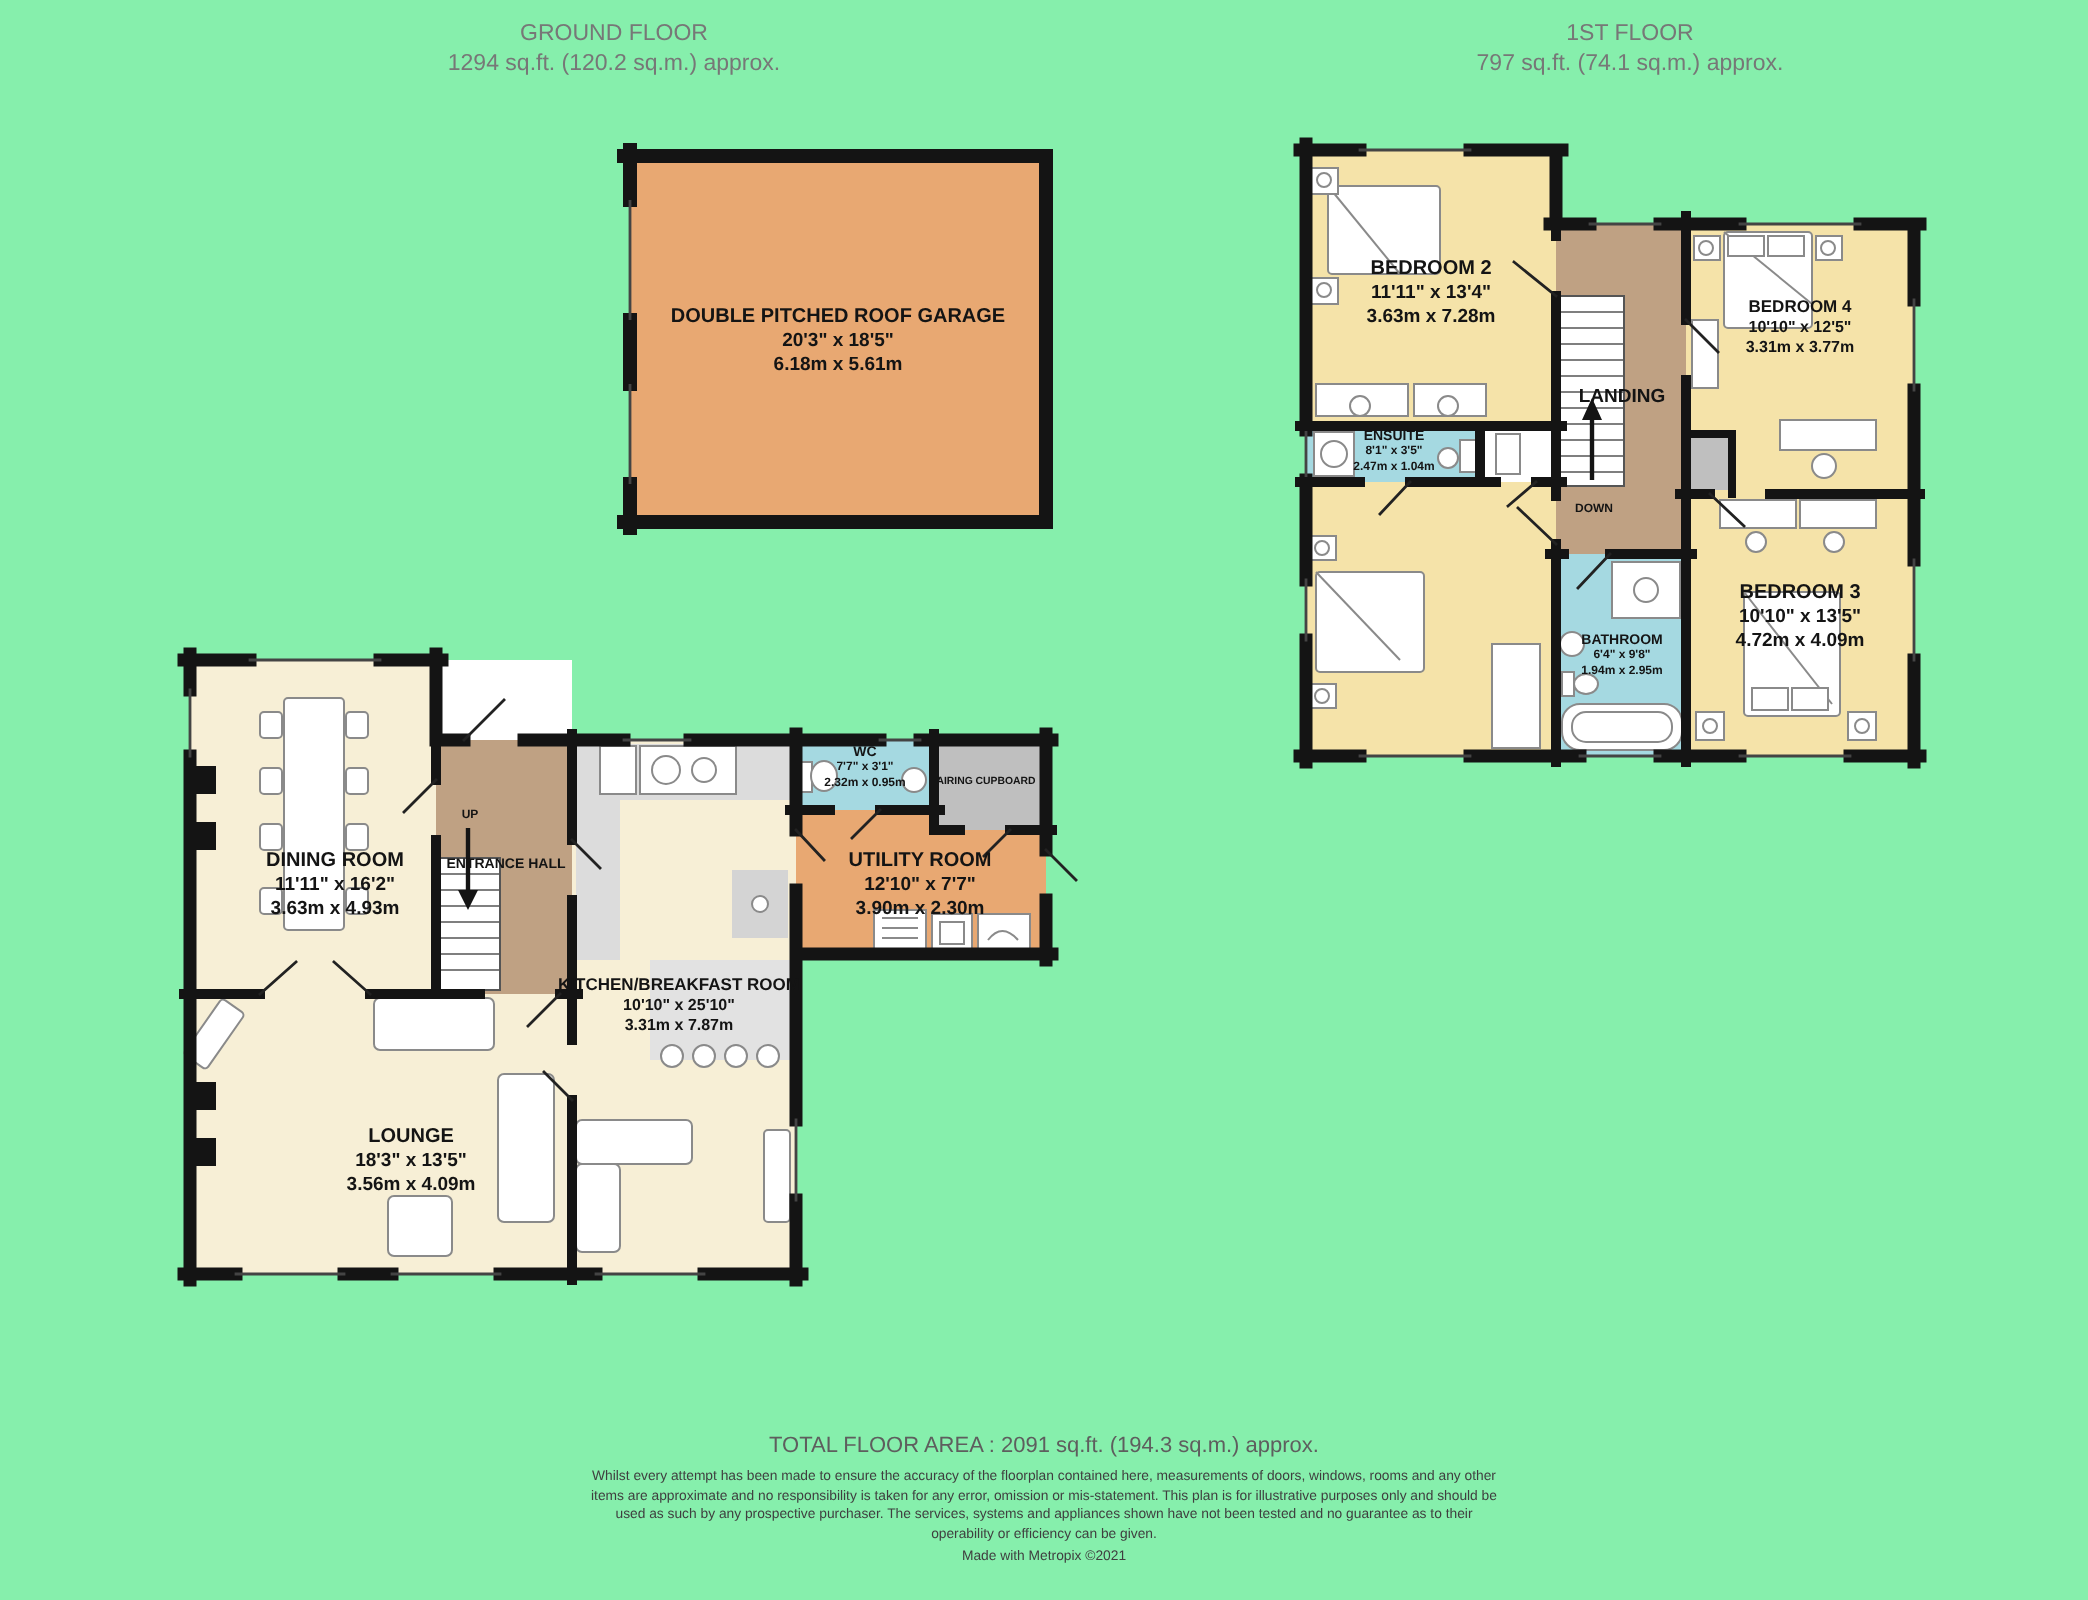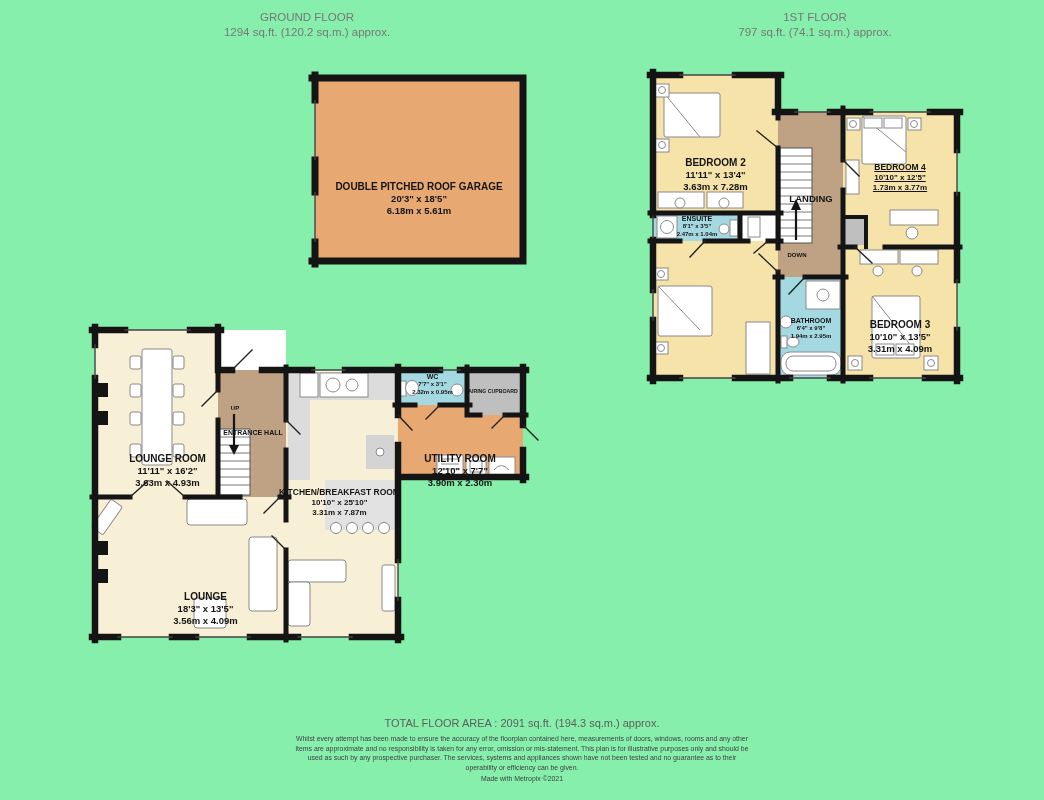--- a/index.html
+++ b/index.html
@@ -2,21 +2,21 @@
 <html><head>
 <meta charset="utf-8">
 <style>
   html,body{margin:0;padding:0;background:#ffffff;}
   .canvas{position:relative;width:1044px;height:800px;background:#86efac;overflow:hidden;
           font-family:"Liberation Sans", sans-serif;}
   .plan-svg{position:absolute;left:0;top:0;width:1044px;height:800px;}
   .floor-header{position:absolute;text-align:center;color:#777777;font-size:11.5px;line-height:1.3;}
   .rlabel{position:absolute;text-align:center;font-weight:700;color:#141414;line-height:1.3;z-index:5;}
   .rlabel span{display:block;white-space:nowrap;}
-  .lg .rname{font-size:10px;margin-top:28px;}   .lg .rdim{font-size:9.5px;}
+  .lg .rname{font-size:10px;}   .lg .rdim{font-size:9.5px;}
   .md .rname{font-size:8.5px;}  .md .rdim{font-size:8px;}
   .sm .rname{font-size:7px;}    .sm .rdim{font-size:6px;}
   .xs .rname{font-size:5.2px;}
   .tinytxt{position:absolute;font-weight:700;color:#141414;text-align:center;z-index:6;}
   .footer-total{position:absolute;left:0;top:717px;width:1044px;text-align:center;
                 color:#5e5e5e;font-size:11px;}
   .footer-disclaimer{position:absolute;left:292px;top:734px;width:460px;text-align:center;
                 color:#3f3f3f;font-size:6.9px;line-height:1.4;}
   .footer-credit{display:block;margin-top:1px;}
 </style>
@@ -246,21 +246,21 @@
     </g>
   </svg>
 
   <div class="rlabel lg" style="left:309px;top:152px;width:220px;">
     <span class="rname">DOUBLE PITCHED ROOF GARAGE</span>
     <span class="rdim">20'3" x 18'5"</span>
     <span class="rdim">6.18m x 5.61m</span>
   </div>
 
   <div class="rlabel lg" style="left:105px;top:424px;width:125px;">
-    <span class="rname">LOUNGE ROOM</span>
+    <span class="rname">DINING ROOM</span>
     <span class="rdim">11'11" x 16'2"</span>
     <span class="rdim">3.63m x 4.93m</span>
   </div>
 
   <div class="rlabel sm" style="left:212px;top:428px;width:82px;">
     <span class="rname">ENTRANCE HALL</span>
   </div>
   <div class="tinytxt" style="left:224px;top:405px;width:22px;font-size:6px;">UP</div>
 
   <div class="rlabel lg" style="left:143px;top:562px;width:125px;">
@@ -290,24 +290,24 @@
     <span class="rdim">12'10" x 7'7"</span>
     <span class="rdim">3.90m x 2.30m</span>
   </div>
 
   <div class="rlabel lg" style="left:653px;top:128px;width:125px;">
     <span class="rname">BEDROOM 2</span>
     <span class="rdim">11'11" x 13'4"</span>
     <span class="rdim">3.63m x 7.28m</span>
   </div>
 
-  <div class="rlabel md" style="left:843px;top:162px;width:114px;text-decoration:underline;">
+  <div class="rlabel md" style="left:843px;top:148px;width:114px;">
     <span class="rname">BEDROOM 4</span>
     <span class="rdim">10'10" x 12'5"</span>
-    <span class="rdim">1.73m x 3.77m</span>
+    <span class="rdim">3.31m x 3.77m</span>
   </div>
 
   <div class="tinytxt" style="left:774px;top:193px;width:74px;font-size:9.5px;">LANDING</div>
   <div class="tinytxt" style="left:779px;top:252px;width:36px;font-size:6px;">DOWN</div>
 
   <div class="rlabel sm" style="left:653px;top:214px;width:88px;">
     <span class="rname">ENSUITE</span>
     <span class="rdim">8'1" x 3'5"</span>
     <span class="rdim">2.47m x 1.04m</span>
   </div>
@@ -315,21 +315,21 @@
 
   <div class="rlabel sm" style="left:779px;top:316px;width:64px;">
     <span class="rname">BATHROOM</span>
     <span class="rdim">6'4" x 9'8"</span>
     <span class="rdim">1.94m x 2.95m</span>
   </div>
 
   <div class="rlabel lg" style="left:843px;top:290px;width:114px;">
     <span class="rname">BEDROOM 3</span>
     <span class="rdim">10'10" x 13'5"</span>
-    <span class="rdim">3.31m x 4.09m</span>
+    <span class="rdim">4.72m x 4.09m</span>
   </div>
 
   <div class="footer-total">TOTAL FLOOR AREA : 2091 sq.ft. (194.3 sq.m.) approx.</div>
   <div class="footer-disclaimer">
     <span>Whilst every attempt has been made to ensure the accuracy of the floorplan contained here, measurements of doors, windows, rooms and any other items are approximate and no responsibility is taken for any error, omission or mis-statement. This plan is for illustrative purposes only and should be used as such by any prospective purchaser. The services, systems and appliances shown have not been tested and no guarantee as to their operability or efficiency can be given.</span>
     <span class="footer-credit">Made with Metropix ©2021</span>
   </div>
 
 </div>
 

